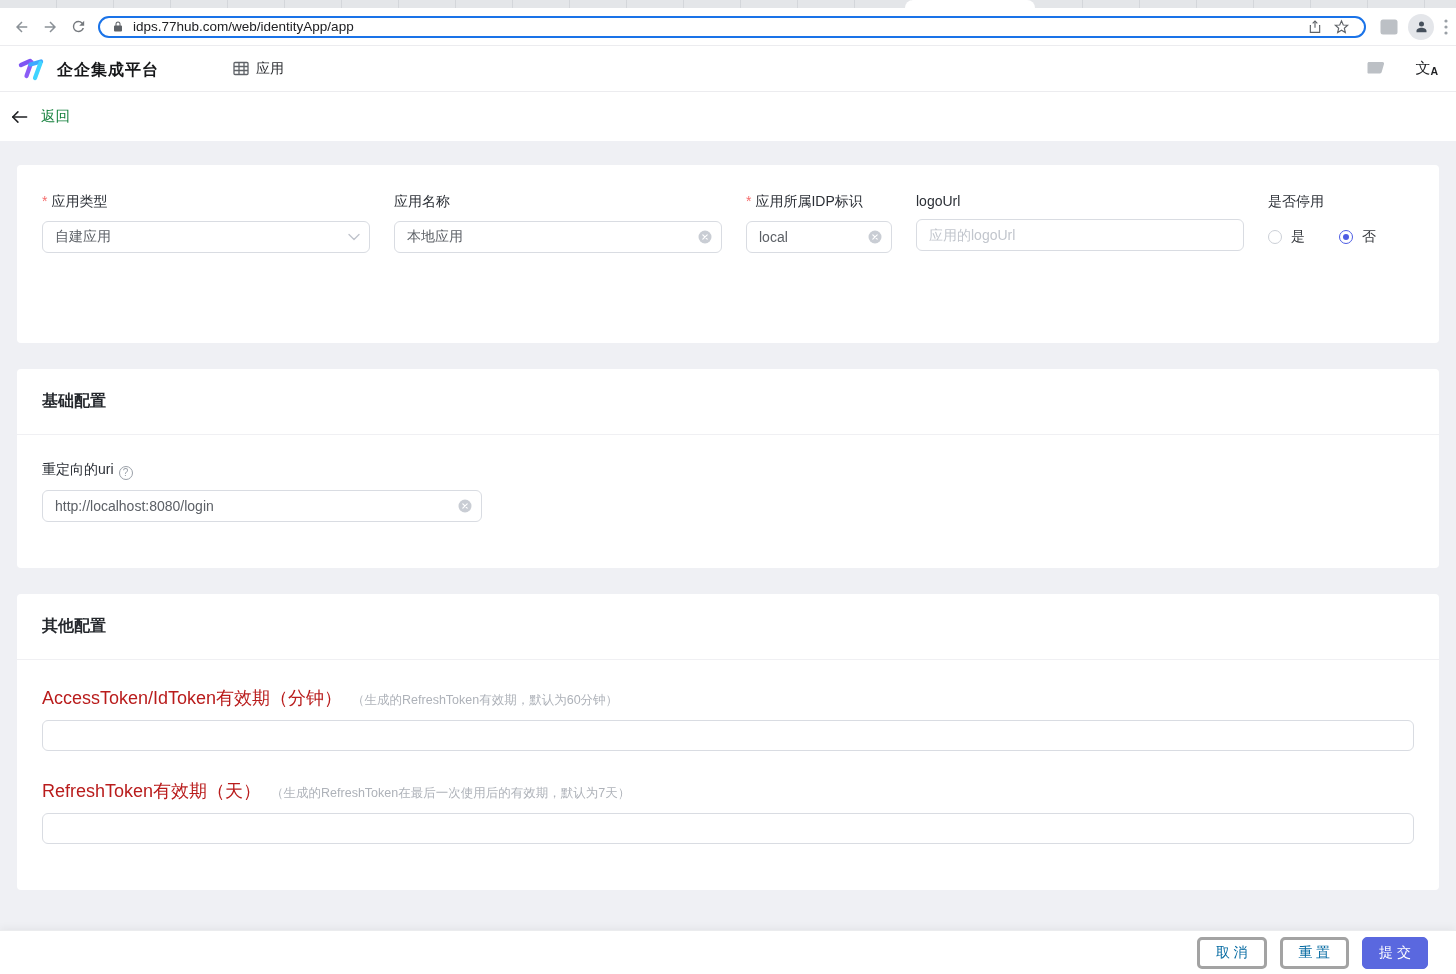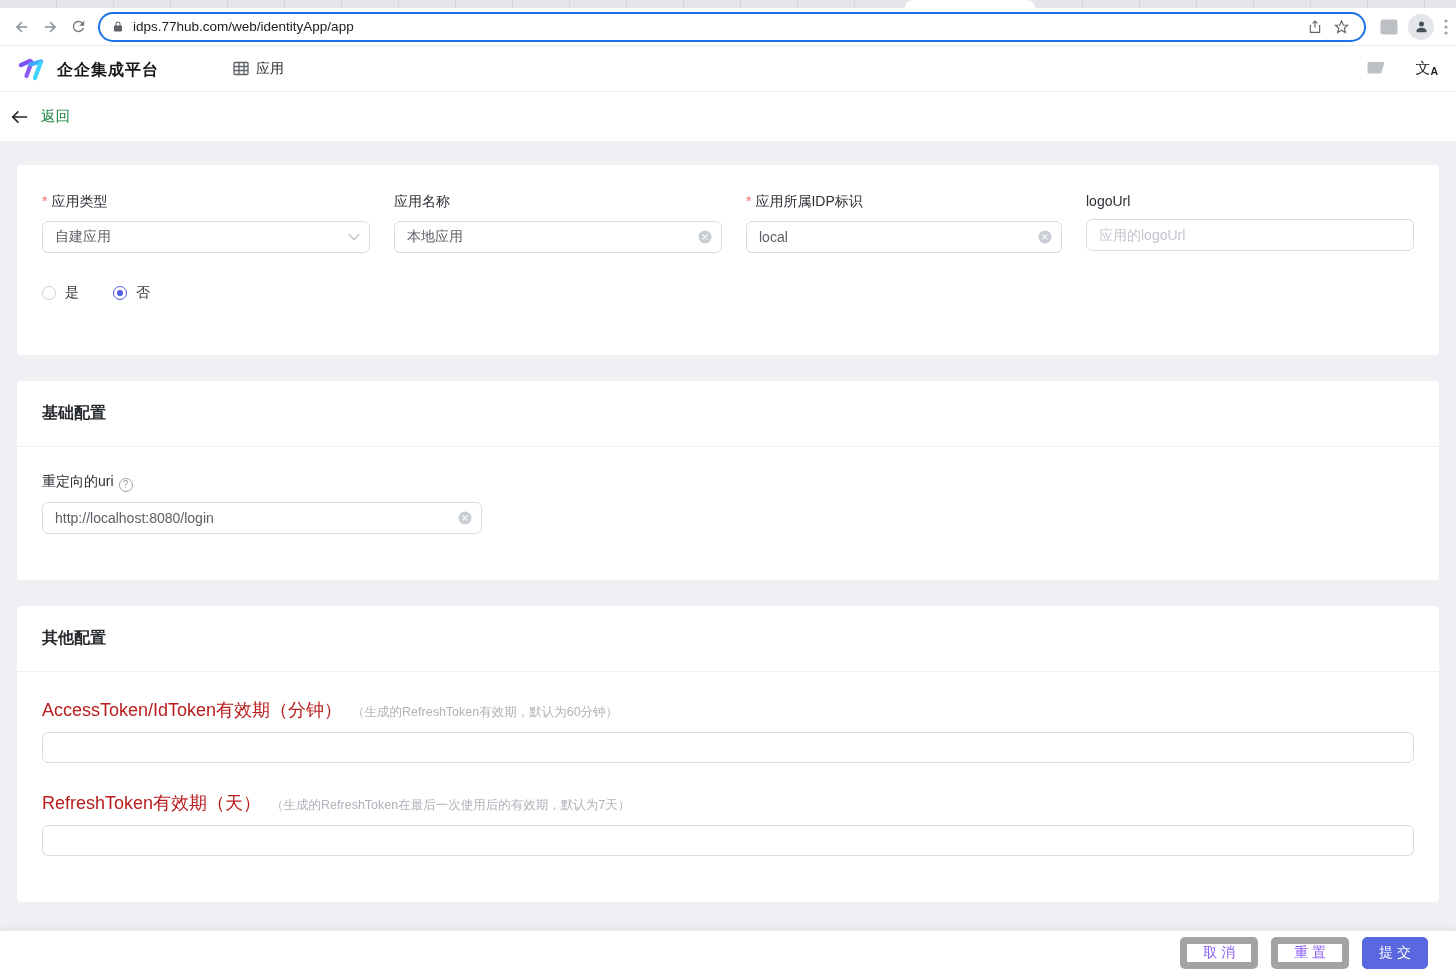--- a/index.html
+++ b/index.html
@@ -7,21 +7,21 @@
   body { display:flex; flex-direction:column; background:#eff0f4; overflow:hidden; }
 
   
   .tabstrip { height:8px; background:#e4e6e9; position:relative; flex:none; }
   .tabstrip .divs { position:absolute; inset:0;
     background:repeating-linear-gradient(90deg, transparent 0 56px, #c9ccd1 56px 57px); opacity:.6; }
   .tabstrip .active-tab { position:absolute; left:905px; top:0; width:130px; height:8px;
     background:#ffffff; border-radius:8px 8px 0 0; }
   .toolbar { height:38px; background:#ffffff; display:flex; align-items:center; padding:0 8px; flex:none; }
   .navbtn { width:28px; height:28px; display:flex; align-items:center; justify-content:center; border-radius:50%; flex:none; }
-  .omnibox { flex:1; height:30px; margin:0 10px 0 6px; border:2px solid #1a73e8; border-radius:16px;
+  .omnibox { flex:1; height:22px; margin:0 10px 0 6px; border:2px solid #1a73e8; border-radius:16px;
     background:#fff; display:flex; align-items:center; padding:0 10px 0 12px; }
   .omnibox .url { font-size:13.5px; color:#202124; margin-left:9px; flex:1; white-space:nowrap; overflow:hidden; }
   .omni-ic { width:26px; height:26px; display:flex; align-items:center; justify-content:center; flex:none; }
   .chrome-right { display:flex; align-items:center; gap:10px; margin-left:4px; flex:none; }
   .avatar { width:26px; height:26px; border-radius:50%; background:#e4e6ea; display:flex; align-items:center; justify-content:center; }
   .border-b { border-bottom:1px solid #ececef; }
 
   
   .appheader { height:46px; background:#fff; display:flex; align-items:center; padding:0 18px; flex:none; }
   .brand { display:flex; align-items:flex-end; gap:12px; }
@@ -34,21 +34,21 @@
 
   
   .backrow { height:49px; background:#fff; display:flex; align-items:center; padding:0 10px; flex:none; }
   .backrow .txt { font-size:14.5px; color:#15803d; margin-left:12px; }
 
   
   .content { flex:1; background:#eff0f4; padding:24px 17px 0; overflow:hidden; }
   .card { background:#fff; border-radius:4px; }
   .card + .card { margin-top:26px; }
 
-  .card-grid { padding:28px 25px 46px; display:grid; grid-template-columns:repeat(4,1fr); column-gap:22px; row-gap:30px;gap:24px; }
+  .card-grid { padding:28px 25px 66px; display:grid; grid-template-columns:repeat(5,1fr); column-gap:22px; row-gap:30px;gap:24px; }
   .field label.flabel { display:block; font-size:14px; color:#2b2f36; margin-bottom:10px; }
   .req { color:#f56c6c; margin-right:4px; }
   .ibox { position:relative; }
   .w328 { width:328px; }
   .tinput, .selectbox {
     width:100%; height:32px; border:1px solid #d9dce2; border-radius:6px; background:#fff;
     font-size:14px; color:#5c6066; padding:0 30px 0 12px; outline:none;
     font-family:"Liberation Sans", sans-serif;
   }
   .tinput::placeholder { color:#c2c6cd; }
@@ -74,21 +74,21 @@
   .token-hint { font-size:12.5px; color:#aeb2b9; margin-left:10px; }
   .token-row .ibox { margin-top:10px; }
   .tinput.full { padding-right:12px; height:31px; }
 
   
   .footerbar { height:44px; background:#fff; border-top:1px solid #ebecee;
     box-shadow:0 -2px 8px rgba(0,0,0,.05); display:flex; align-items:center; justify-content:flex-end;
     gap:13px; padding:0 28px; flex:none; }
   .btn { height:32px; min-width:62px; padding:0 16px; border-radius:5px; font-size:14px; cursor:pointer;
     display:flex; align-items:center; justify-content:center; font-family:"Liberation Sans", sans-serif; }
-  .btn.ghost { background:#fff; border:7px solid #a3a3a3; color:#8b5cf6; }
+  .btn.ghost { background:#fff; border:3px solid #a3a3a3; color:#0369a1;font-family:Liberation Serif, serif; }
   .btn.primary { background:#5a68df; border:1px solid #5a68df; color:#fff; }
 
   svg { display:block; }
 </style>
 </head>
 <body>
 
 <div class="tabstrip">
   <div class="divs"></div>
   <div class="active-tab"></div>
@@ -243,20 +243,21 @@
       </div>
 
       <div class="field">
         <label class="flabel">logoUrl</label>
         <div class="ibox w328">
           <input class="tinput" placeholder="应用的logoUrl" style="">
         </div>
       </div>
 
       <div class="field">
+        <label class="flabel">是否停用</label>
         <div class="radio-row">
           <div class="radio-opt">
             <span class="rdot"></span>
             <span class="rlabel">是</span>
           </div>
           <div class="radio-opt checked">
             <span class="rdot"></span>
             <span class="rlabel">否</span>
           </div>
         </div>

